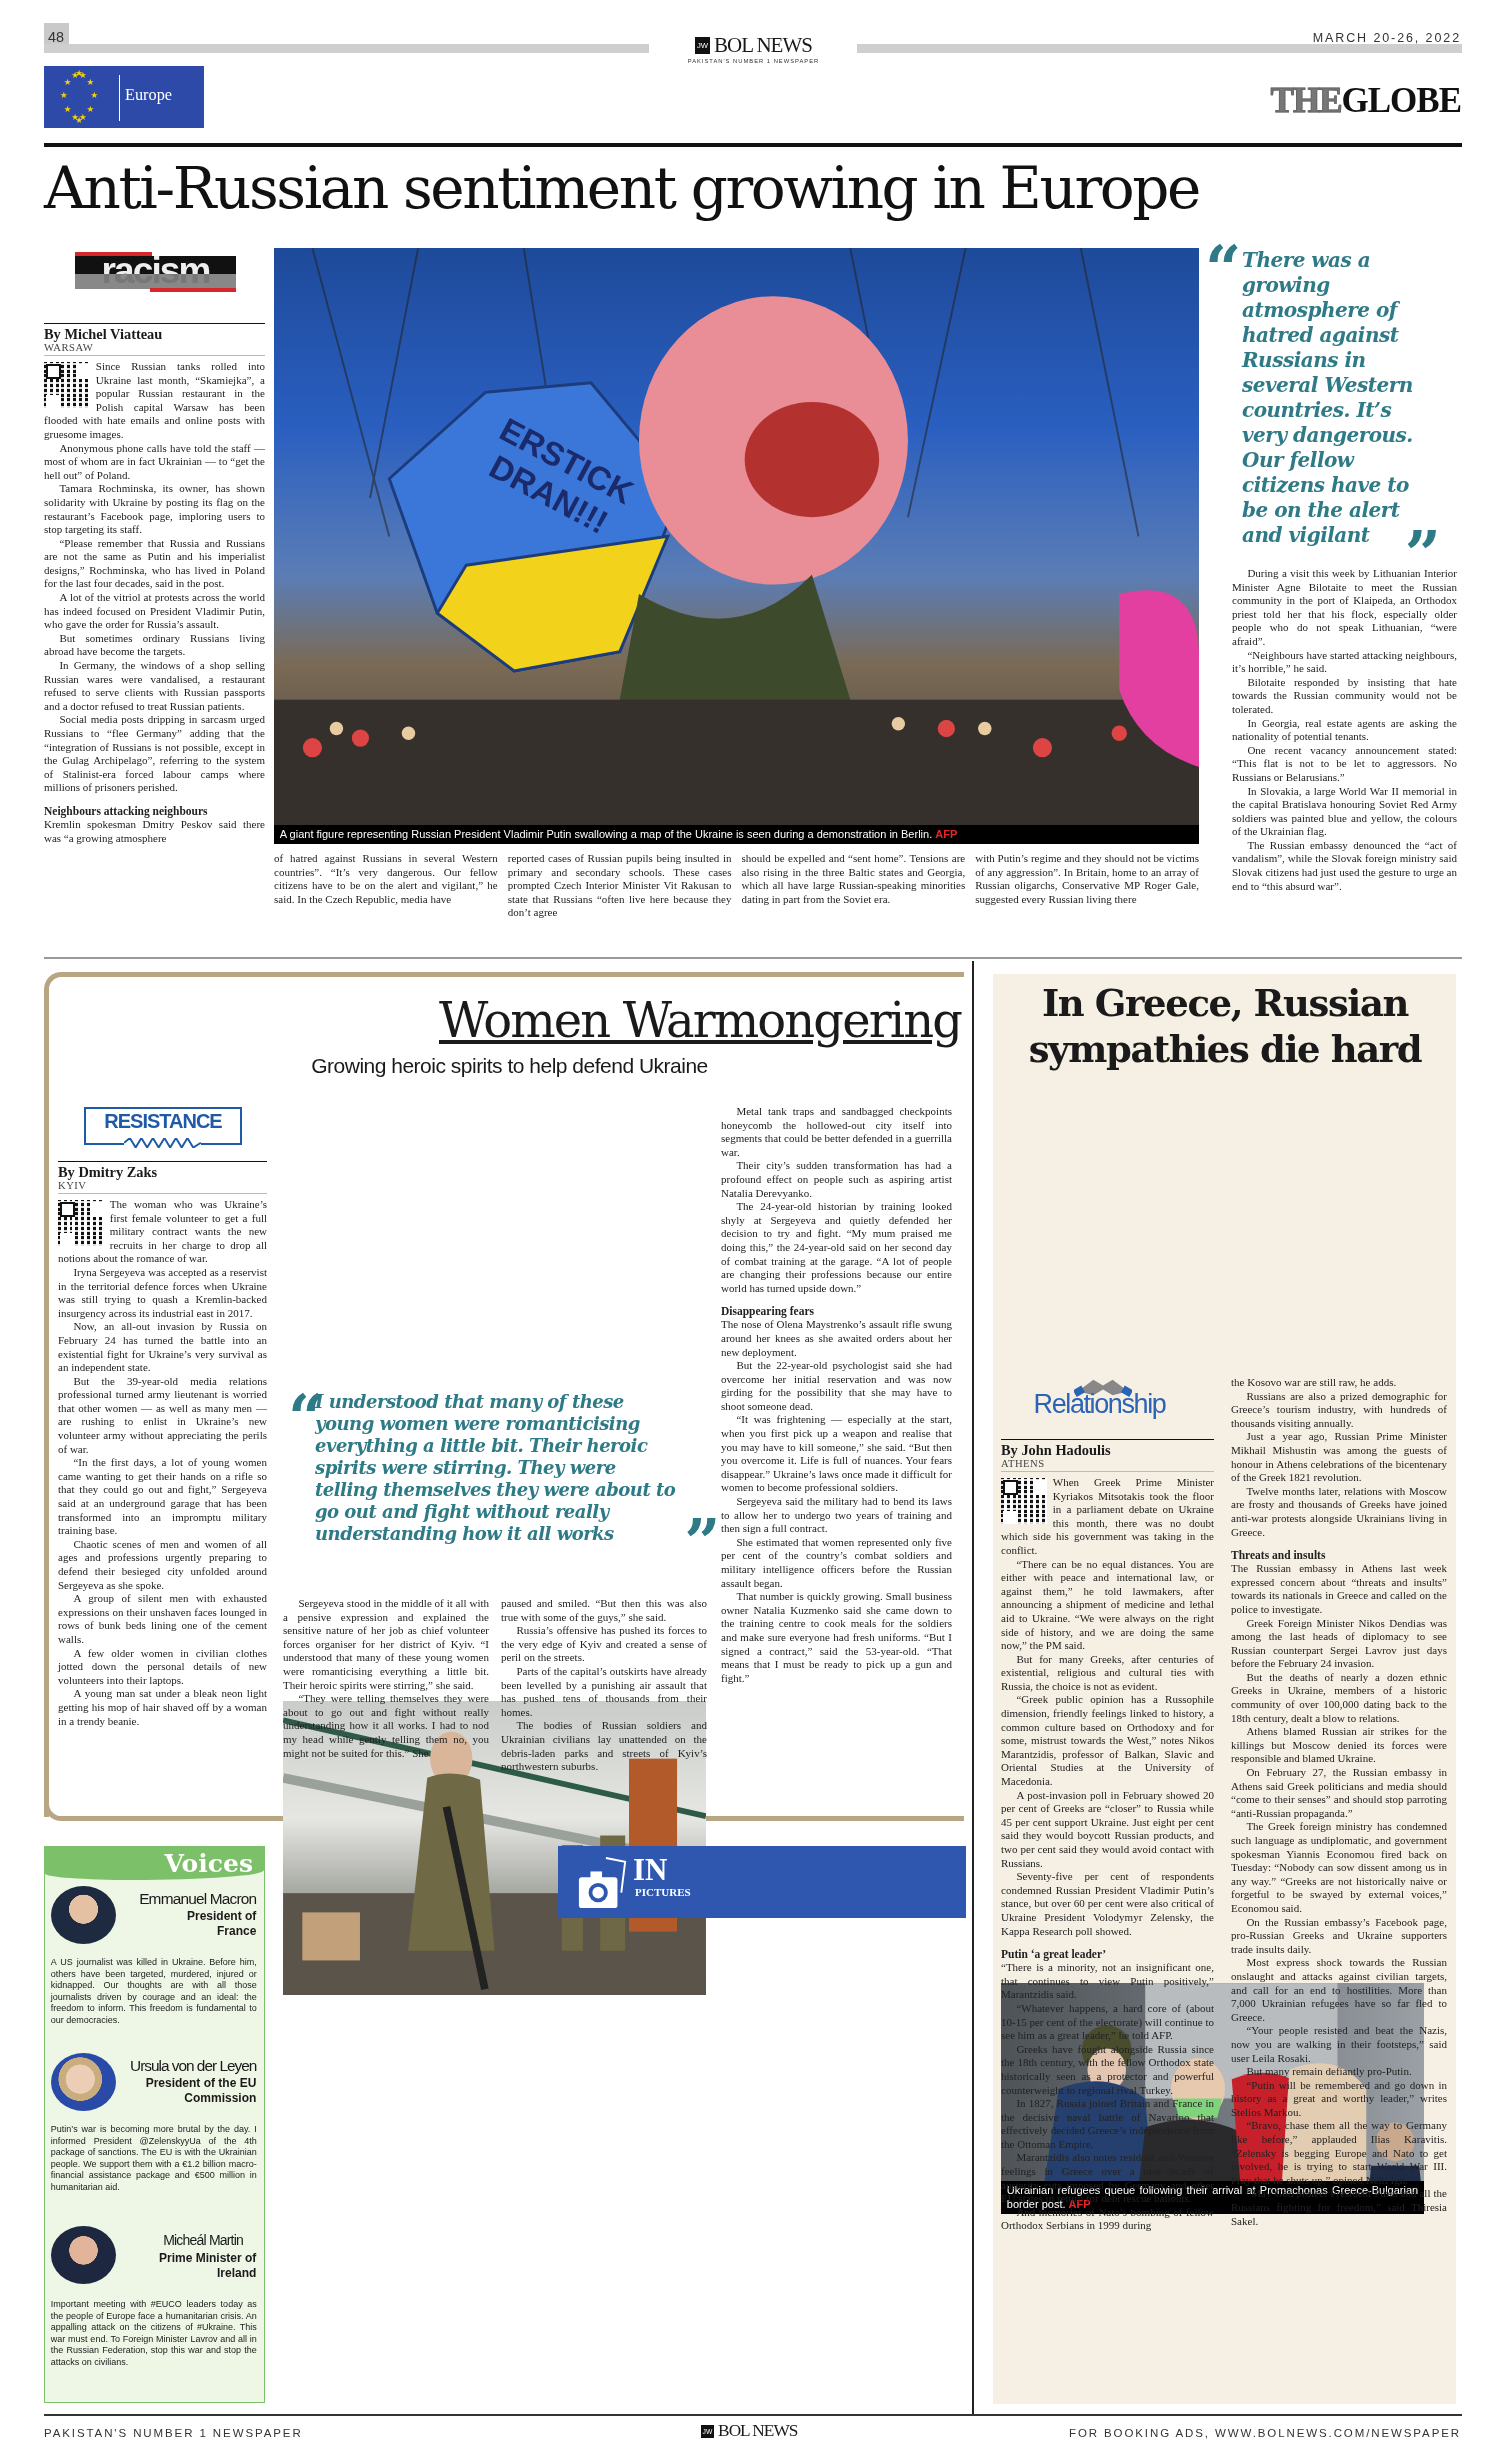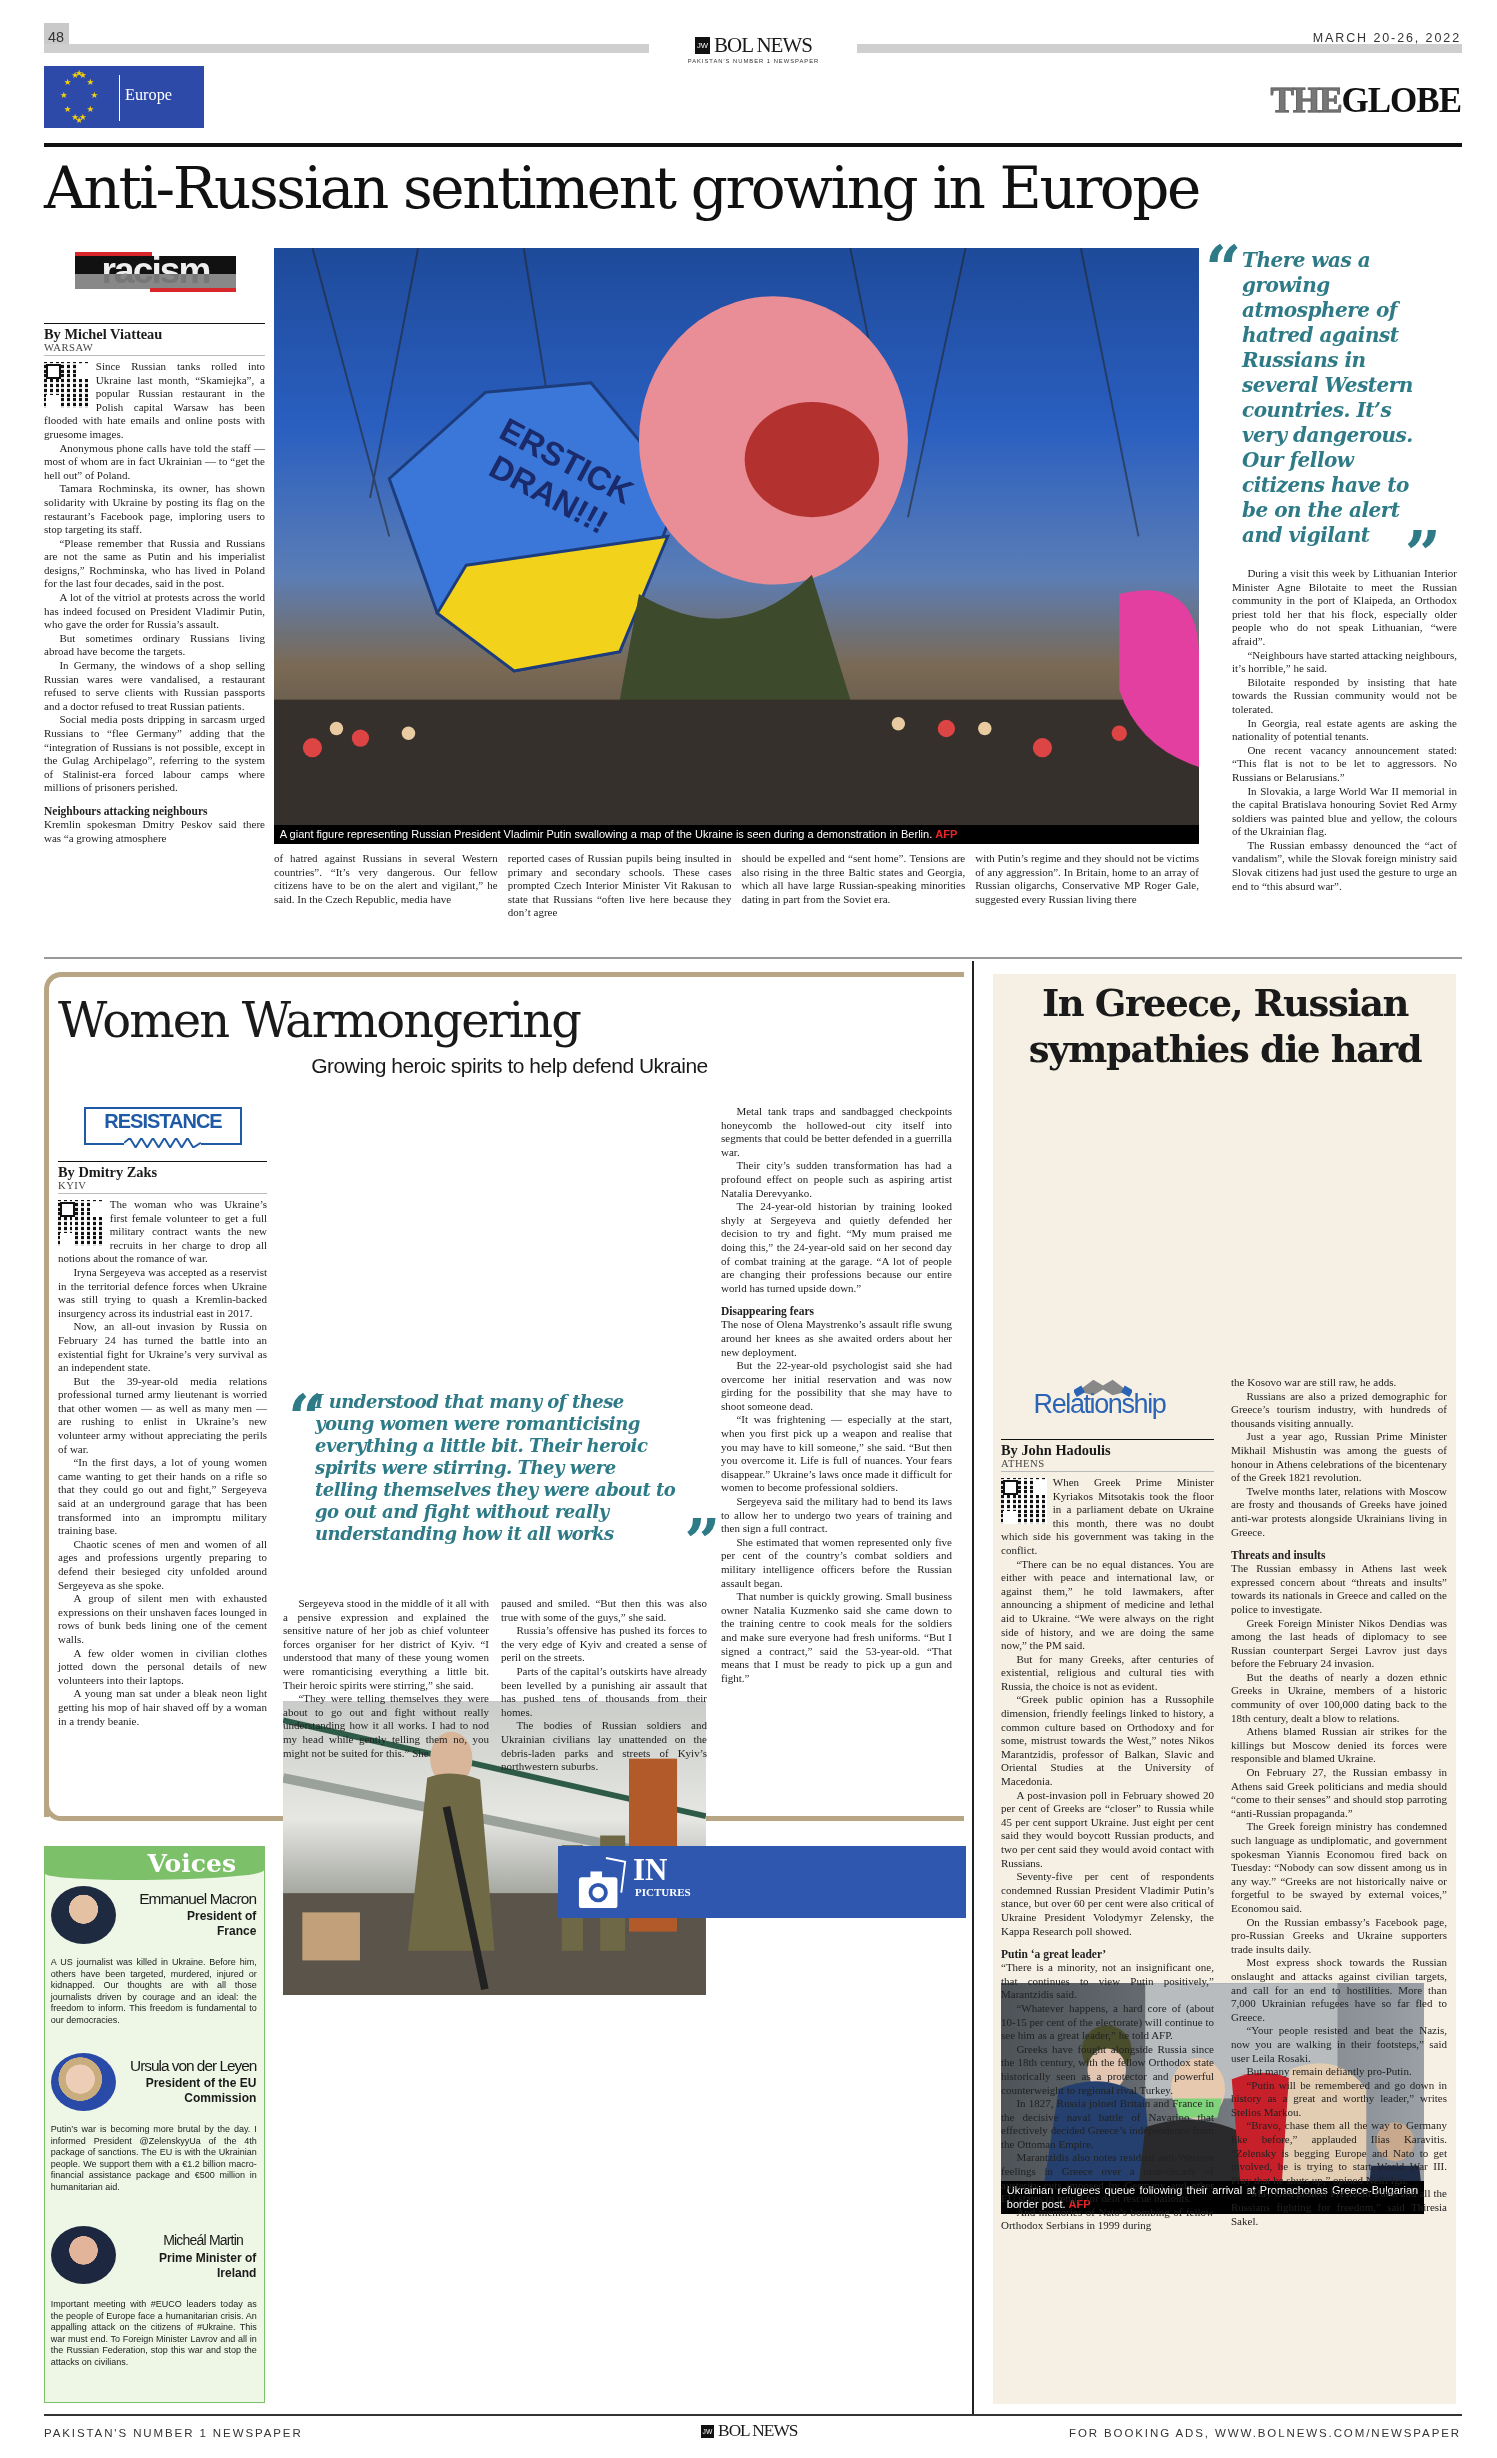--- a/index.html
+++ b/index.html
@@ -150,21 +150,21 @@
   <p>In Georgia, real estate agents are asking the nationality of potential tenants.</p>
   <p>One recent vacancy announcement stated: “This flat is not to be let to aggressors. No Russians or Belarusians.”</p>
   <p>In Slovakia, a large World War II memorial in the capital Bratislava honouring Soviet Red Army soldiers was painted blue and yellow, the colours of the Ukrainian flag.</p>
   <p>The Russian embassy denounced the “act of vandalism”, while the Slovak foreign ministry said Slovak citizens had just used the gesture to urge an end to “this absurd war”.</p>
 </div>
 
 <div class="abs" style="left:44px;top:957px;width:1418px;height:1.9px;background:#999;"></div>
 
 <div class="abs" style="left:44px;top:972px;width:920px;height:845px;border:5.8px solid #b8a584;border-right:none;border-bottom:none;border-radius:17.3px 0 0 0;"></div>
 <div class="abs" style="left:44px;top:1798px;width:920px;height:23px;border:5.8px solid #b8a584;border-top:none;border-right:none;border-radius:0 0 0 17.3px;"></div>
-<h2 class="abs" style="left:58px;top:990px;width:903px;text-align:left;font-family:'DejaVu Serif',serif;font-weight:normal;font-size:48px;letter-spacing:-1.9px;line-height:60px;">Women Warmongering</h2>
+<h2 class="abs" style="left:58px;top:990px;width:903px;text-align:right;font-family:'DejaVu Serif',serif;font-weight:normal;font-size:48px;letter-spacing:-1.9px;line-height:60px;text-decoration:underline;">Women Warmongering</h2>
 <div class="abs" style="left:58px;top:1054px;width:903px;text-align:center;font-family:'Liberation Sans',sans-serif;font-size:21px;letter-spacing:-0.5px;">Growing heroic spirits to help defend Ukraine</div>
 
 <div class="abs" style="left:84px;top:1107px;width:158px;height:38px;border:2.9px solid #1f5aa6;">
   <div style="text-align:center;font-family:'Liberation Sans',sans-serif;font-weight:bold;font-size:20px;color:#1f5aa6;letter-spacing:-1px;line-height:25px;">RESISTANCE</div>
   <svg width="77" height="9.6" style="position:absolute;left:38px;bottom:-4.8px;background:#fff;" viewBox="0 0 80 10">
       <polyline points="0,5 6,0 12,10 18,0 24,10 30,0 36,10 42,0 48,10 54,0 60,10 66,0 72,10 80,5" fill="none" stroke="#1f5aa6" stroke-width="2"></polyline>
     </svg>
 </div>
 
 <div class="abs" style="left:58px;top:1161px;width:209px;">
@@ -304,21 +304,21 @@
   <p>On the Russian embassy’s Facebook page, pro-Russian Greeks and Ukraine supporters trade insults daily.</p>
   <p>Most express shock towards the Russian onslaught and attacks against civilian targets, and call for an end to hostilities. More than 7,000 Ukrainian refugees have so far fled to Greece.</p>
   <p>“Your people resisted and beat the Nazis, now you are walking in their footsteps,” said user Leila Rosaki.</p>
   <p>But many remain defiantly pro-Putin.</p>
   <p>“Putin will be remembered and go down in history as a great and worthy leader,” writes Stelios Markou.</p>
   <p>“Bravo, chase them all the way to Germany like before,” applauded Ilias Karavitis. “Zelensky is begging Europe and Nato to get involved, he is trying to start World War III. Pray that he shuts up,” opined Nelli Ign.</p>
   <p>“May God protect President Putin and all the Russians fighting for freedom,” said Thiresia Sakel.</p>
 </div>
 
 <div class="abs" style="left:44px;top:1846px;width:221px;height:557px;border:1.9px solid #7cc06a;background:#eef6e6;">
-  <div style="height:33px;background:#7cc06a;border-radius:0 0 60% 40%/0 0 30% 20%;text-align:right;padding-right:28px;">
+  <div style="height:33px;background:#7cc06a;border-radius:0 0 60% 40%/0 0 30% 20%;text-align:right;padding-right:11px;">
     <span style="font-family:'DejaVu Serif',serif;font-weight:bold;font-size:25px;color:#fff;line-height:33px;">Voices</span>
   </div>
   <div style="position:relative;height:173px;padding:5.8px;">
     <div style="position:absolute;left:5.8px;top:5.8px;width:65px;height:58px;border-radius:50%;background:radial-gradient(circle at 50% 40%,#e4c1a3 0 30%,#1d2a40 31% 100%);"></div>
     <div style="position:absolute;right:7.7px;top:9.6px;font-family:'Liberation Sans',sans-serif;font-size:15.4px;letter-spacing:-0.8px;text-align:center;">Emmanuel Macron</div>
     <div style="position:absolute;right:7.7px;top:29px;width:106px;font-family:'Liberation Sans',sans-serif;font-weight:bold;font-size:12px;line-height:15.4px;text-align:right;">President of France</div>
     <div style="position:absolute;left:5.8px;top:77px;width:206px;font-family:'Liberation Sans',sans-serif;font-size:9px;line-height:11.5px;text-align:justify;">A US journalist was killed in Ukraine. Before him, others have been targeted, murdered, injured or kidnapped. Our thoughts are with all those journalists driven by courage and an ideal: the freedom to inform. This freedom is fundamental to our democracies.</div>
   </div>
   <div style="position:relative;height:173px;padding:5.8px;">
     <div style="position:absolute;left:5.8px;top:0;width:65px;height:58px;border-radius:50%;background:radial-gradient(circle at 45% 45%,#eccdb5 0 30%,#c9ad7e 31% 45%,#2a4aa8 46% 100%);"></div>

